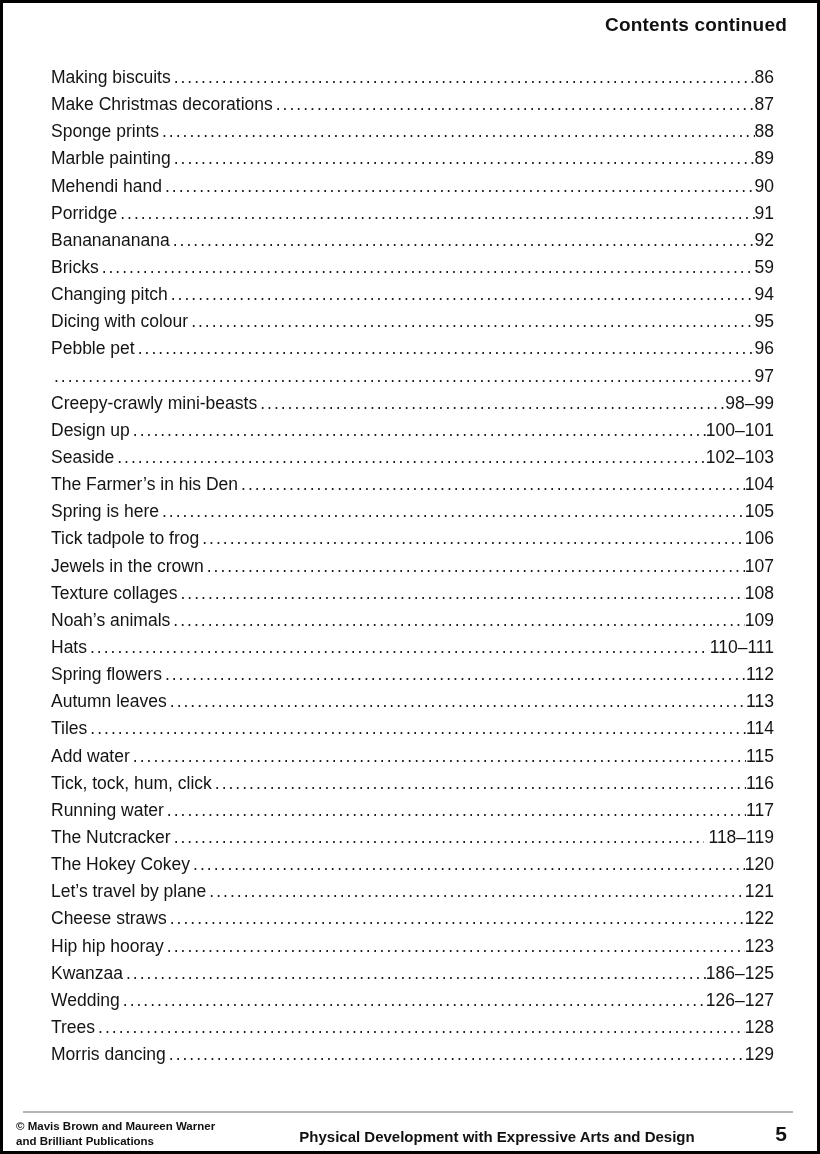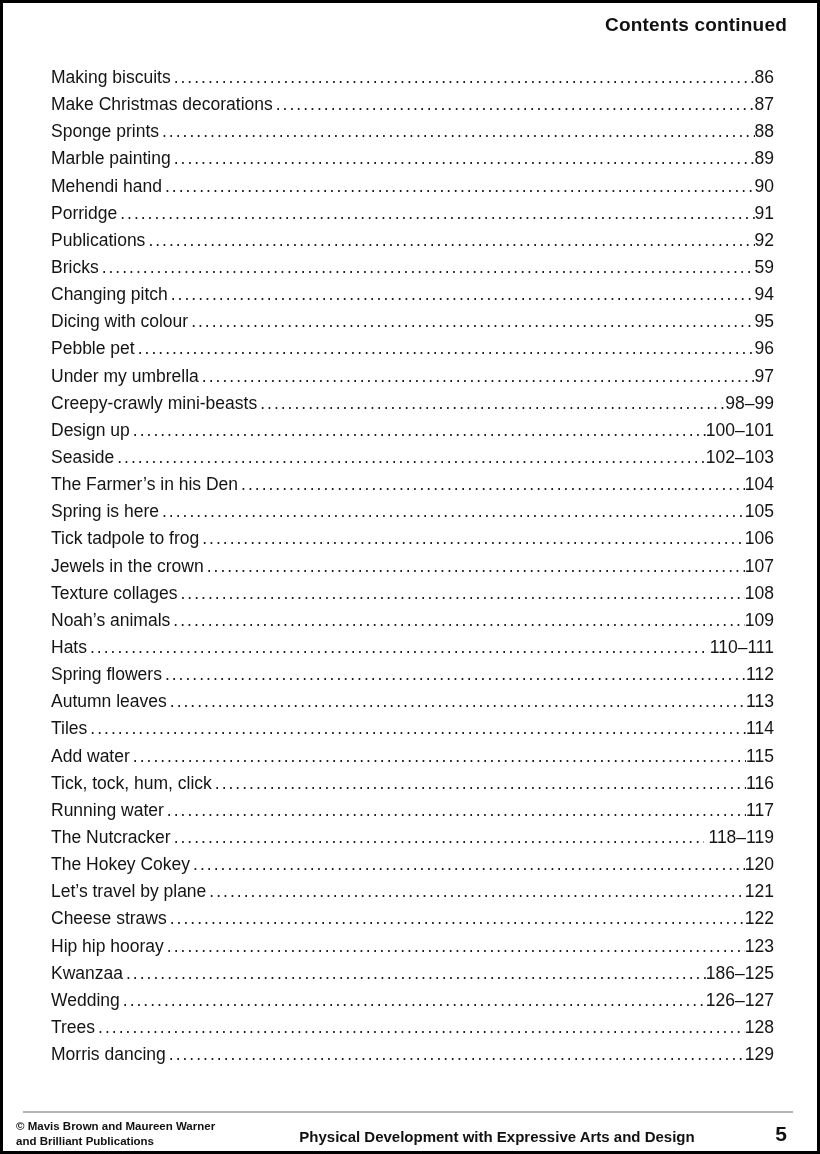--- a/index.html
+++ b/index.html
@@ -130,21 +130,21 @@
         <span class="toc-title">Mehendi hand</span>
         <span class="toc-dots">................................................................................................................................................................................................................................................</span>
         <span class="toc-page">90</span>
       </div>
       <div class="toc-row">
         <span class="toc-title">Porridge</span>
         <span class="toc-dots">................................................................................................................................................................................................................................................</span>
         <span class="toc-page">91</span>
       </div>
       <div class="toc-row">
-        <span class="toc-title">Publications</span>
+        <span class="toc-title">Bananananana</span>
         <span class="toc-dots">................................................................................................................................................................................................................................................</span>
         <span class="toc-page">92</span>
       </div>
       <div class="toc-row">
         <span class="toc-title">Bricks</span>
         <span class="toc-dots">................................................................................................................................................................................................................................................</span>
         <span class="toc-page">59</span>
       </div>
       <div class="toc-row">
         <span class="toc-title">Changing pitch</span>
@@ -155,21 +155,20 @@
         <span class="toc-title">Dicing with colour</span>
         <span class="toc-dots">................................................................................................................................................................................................................................................</span>
         <span class="toc-page">95</span>
       </div>
       <div class="toc-row">
         <span class="toc-title">Pebble pet</span>
         <span class="toc-dots">................................................................................................................................................................................................................................................</span>
         <span class="toc-page">96</span>
       </div>
       <div class="toc-row">
-        <span class="toc-title">Under my umbrella</span>
         <span class="toc-dots">................................................................................................................................................................................................................................................</span>
         <span class="toc-page">97</span>
       </div>
       <div class="toc-row">
         <span class="toc-title">Creepy-crawly mini-beasts</span>
         <span class="toc-dots">................................................................................................................................................................................................................................................</span>
         <span class="toc-page">98–99</span>
       </div>
       <div class="toc-row">
         <span class="toc-title">Design up</span>

